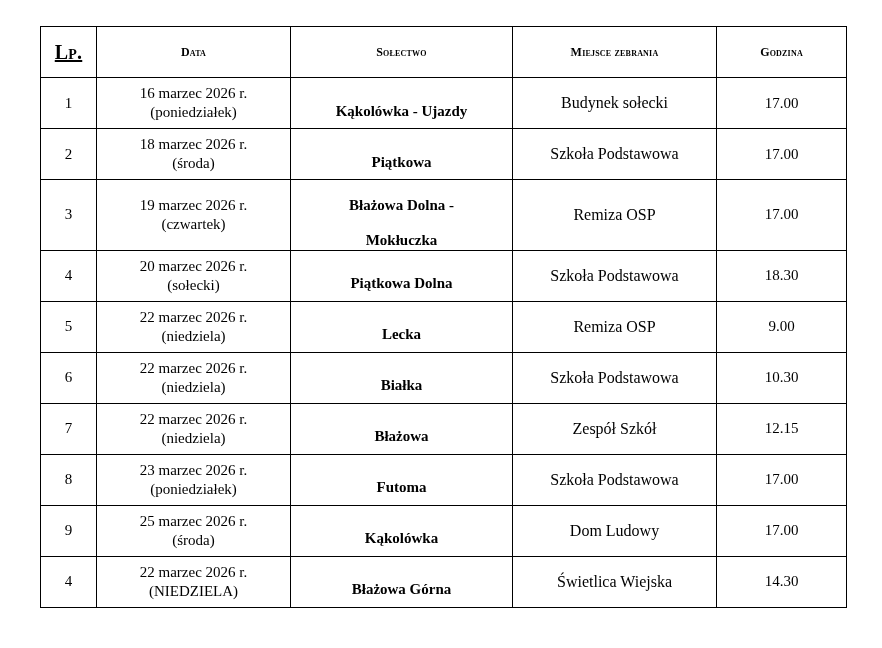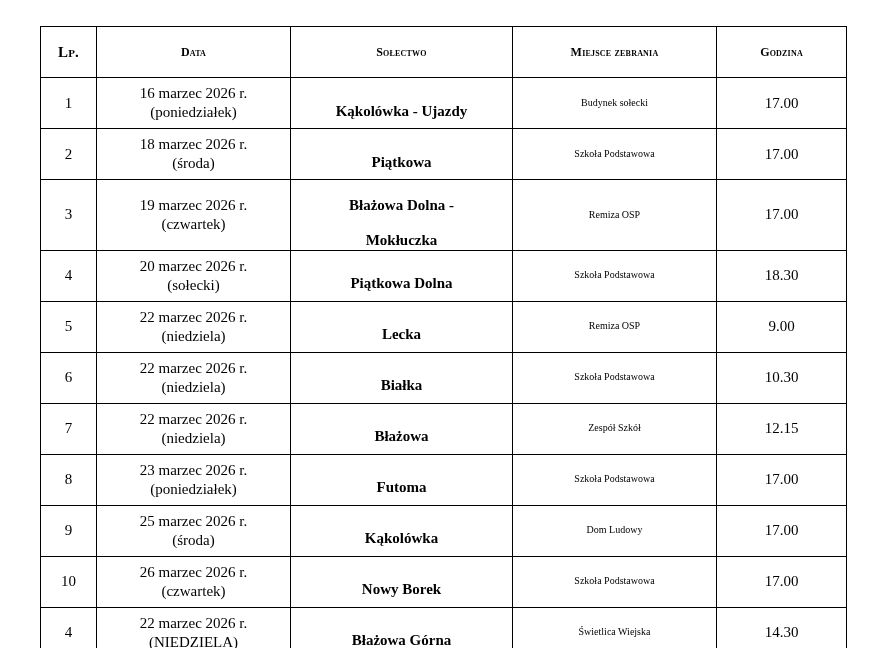--- a/index.html
+++ b/index.html
@@ -38,21 +38,22 @@
   col.c-godz  { width: 130px; }
 
   thead th {
     height: 50px;
     font-weight: bold;
     font-variant: small-caps;
     font-size: 12px;
     letter-spacing: 0.2px;
   }
   thead th.lp-head {
-    font-size: 15px;
+    font-size: 20px;
+    text-decoration: underline;
   }
   tbody tr {
     height: 50px;
   }
   tbody td {
     height: 50px;
     font-size: 15px;
     line-height: 1.25;
   }
   td.cell-lp {
@@ -70,21 +71,21 @@
   td.cell-sol .s-line2 {
     display: block;
     margin-top: 16px;
   }
   .spell-error {
     text-decoration-style: wavy;
     text-decoration-color: #e03030;
     text-decoration-thickness: 1px;
   }
   td.cell-place {
-    font-size: 10px;
+    font-size: 16px;
   }
   td.cell-time {
     font-size: 15px;
   }
 </style>
 </head>
 <body>
 
 <div class="sheet">
   <table class="schedule">
@@ -208,32 +209,20 @@
             <span class="d-line1">25 marzec 2026 r.</span>
             <span class="d-line2">(środa)</span>
           </td>
           <td class="cell-sol">
             <span class="s-line1">Kąkolówka</span>
           </td>
           <td class="cell-place">Dom Ludowy</td>
           <td class="cell-time">17.00</td>
         </tr>
         <tr>
-          <td class="cell-lp">10</td>
-          <td class="cell-date">
-            <span class="d-line1">26 marzec 2026 r.</span>
-            <span class="d-line2">(czwartek)</span>
-          </td>
-          <td class="cell-sol">
-            <span class="s-line1">Nowy Borek</span>
-          </td>
-          <td class="cell-place">Szkoła Podstawowa</td>
-          <td class="cell-time">17.00</td>
-        </tr>
-        <tr>
           <td class="cell-lp">4</td>
           <td class="cell-date">
             <span class="d-line1">22 marzec 2026 r.</span>
             <span class="d-line2">(NIEDZIELA)</span>
           </td>
           <td class="cell-sol">
             <span class="s-line1">Błażowa Górna</span>
           </td>
           <td class="cell-place">Świetlica Wiejska</td>
           <td class="cell-time">14.30</td>

